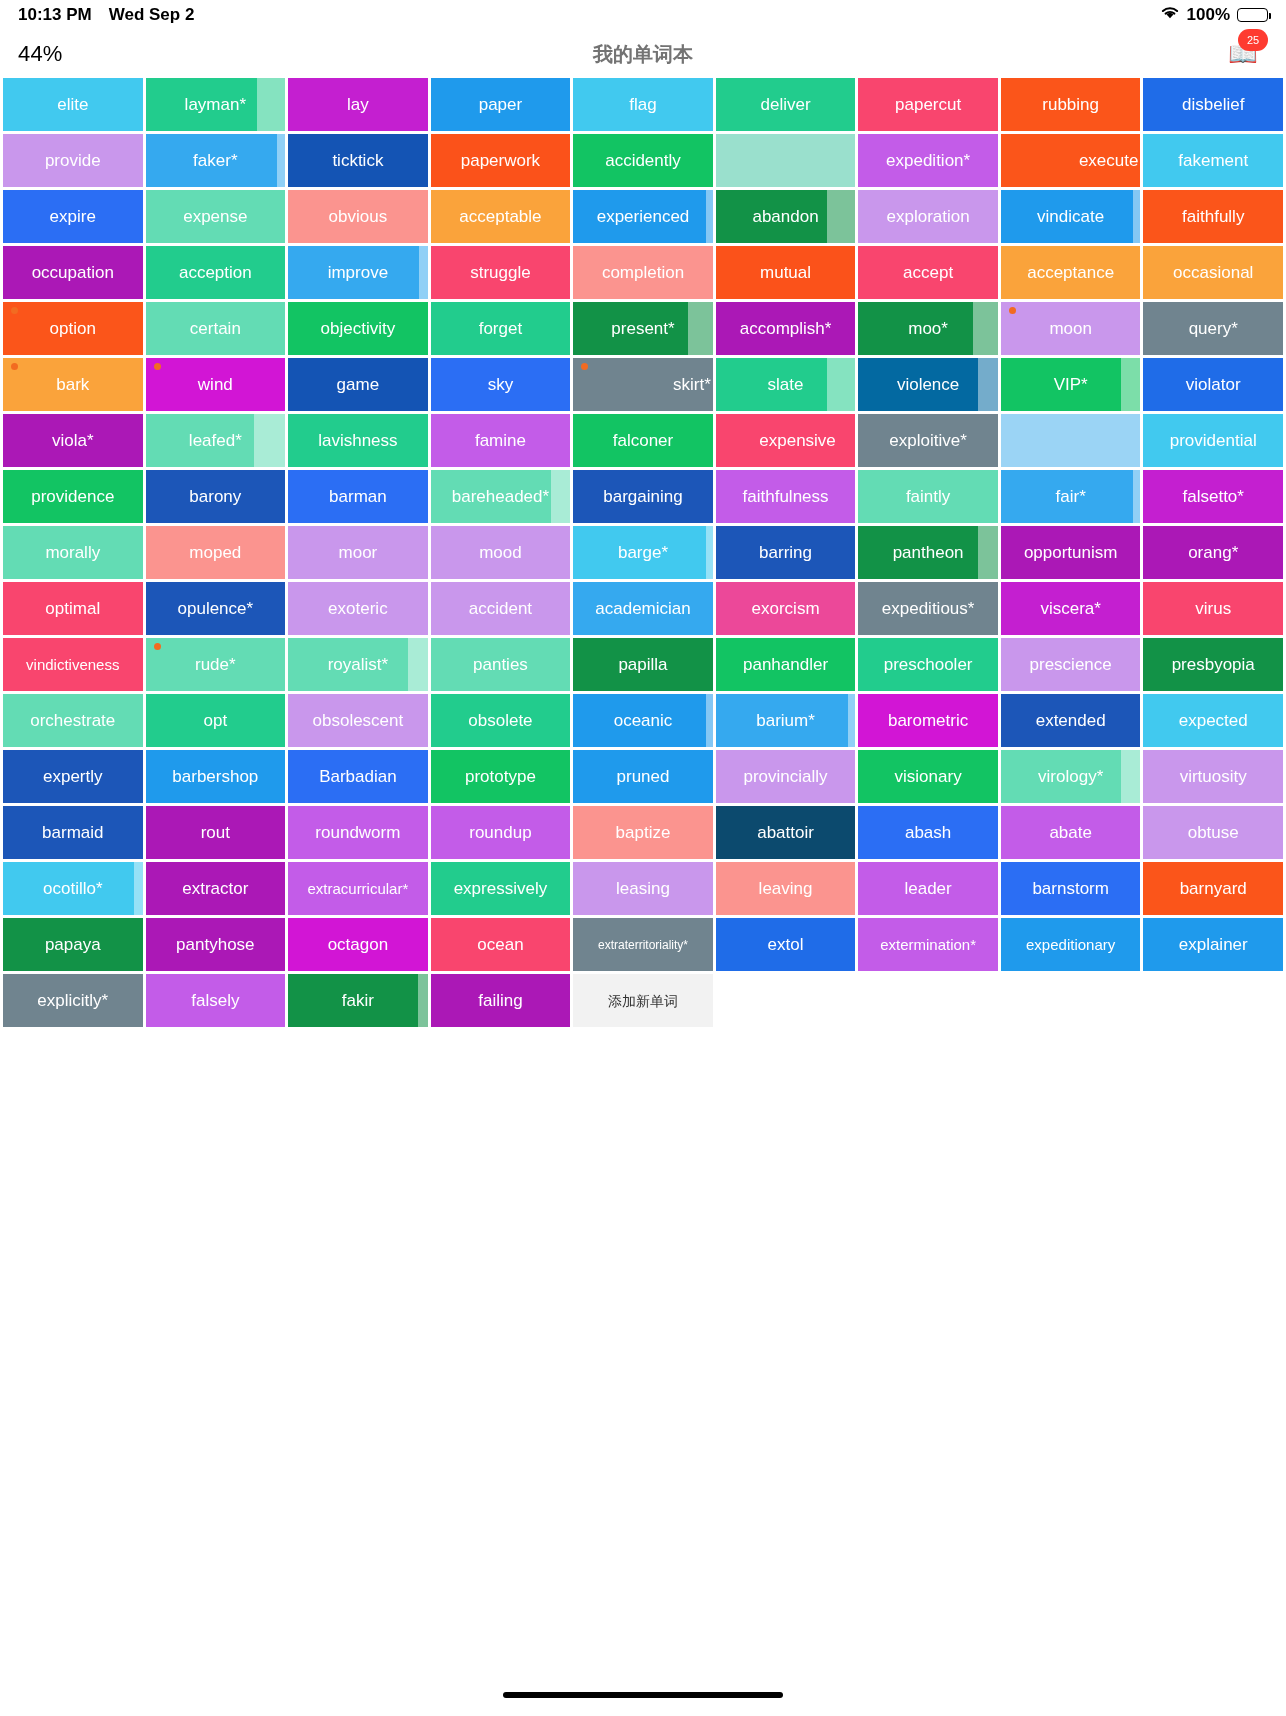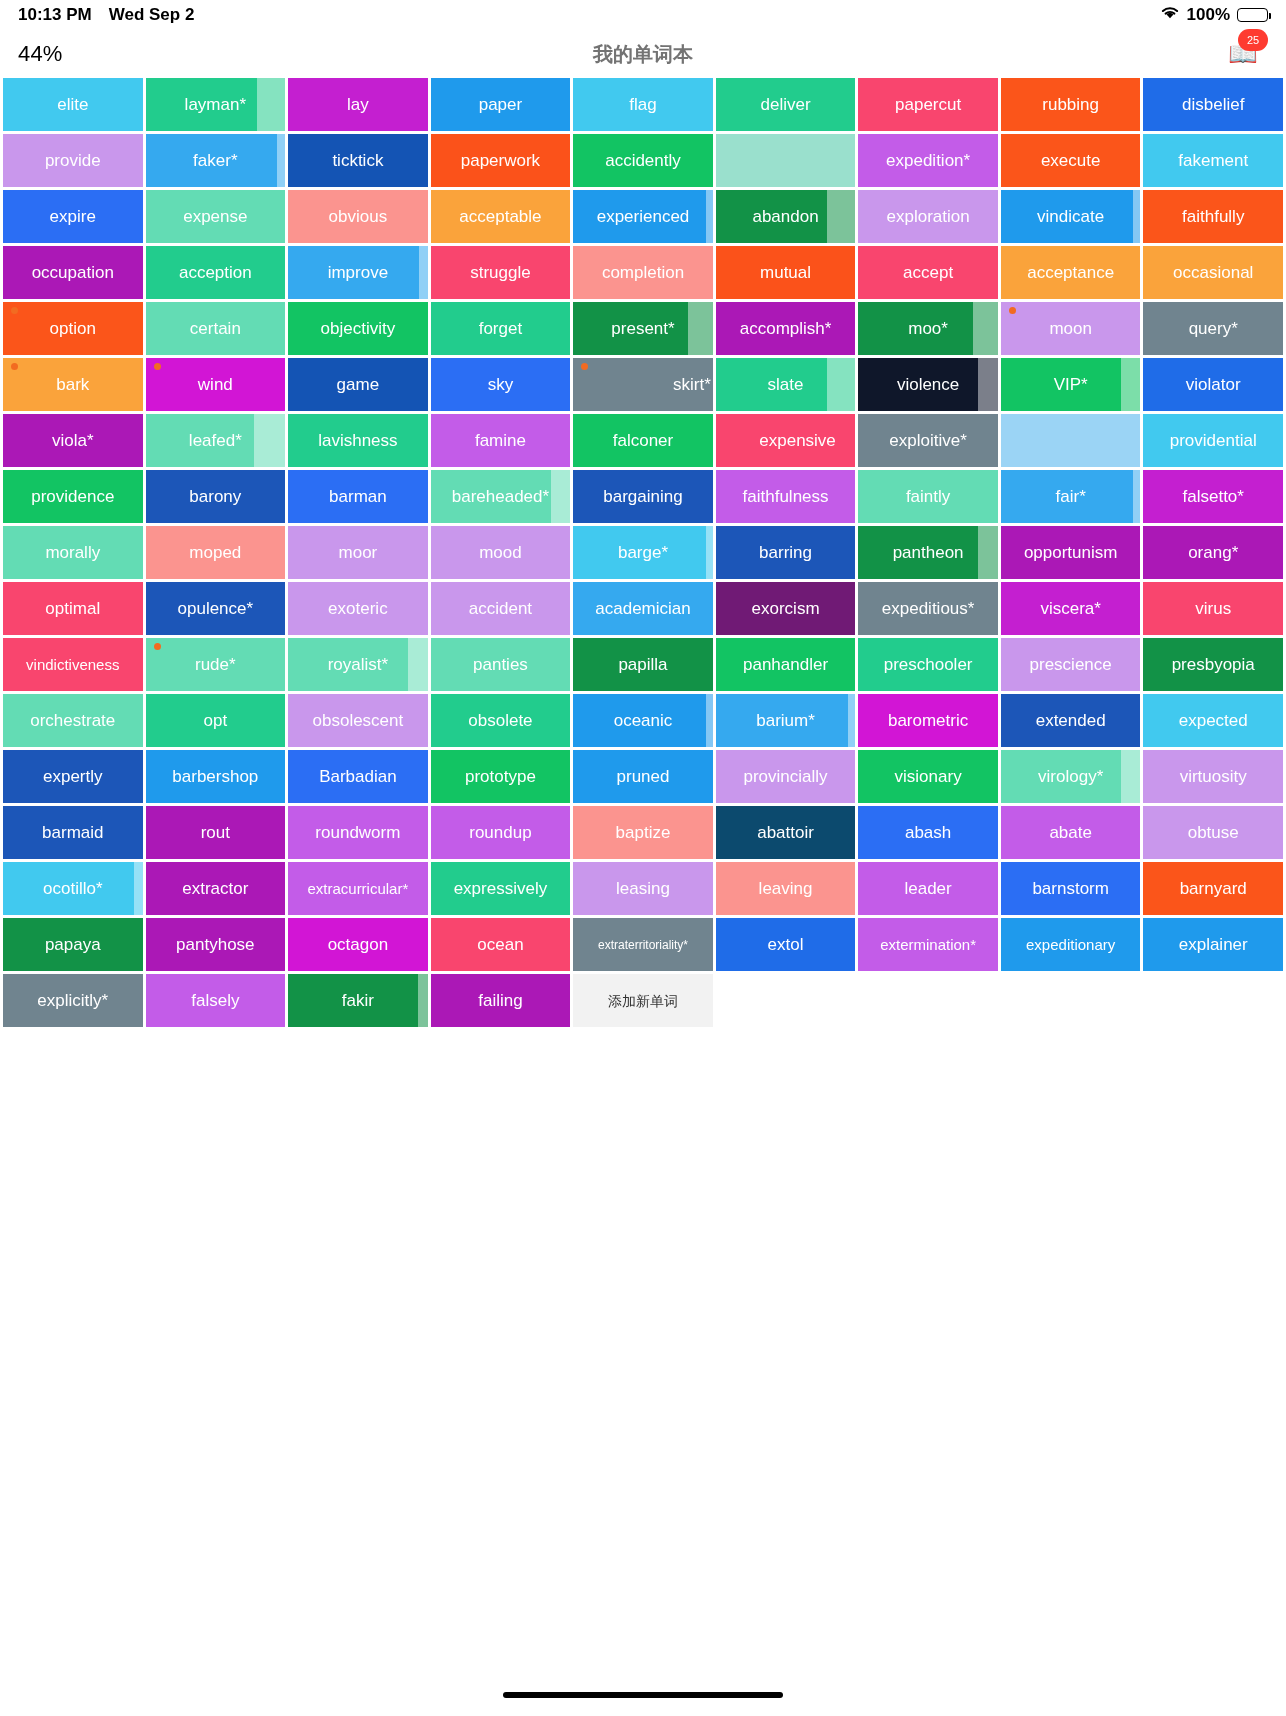--- a/index.html
+++ b/index.html
@@ -178,21 +178,21 @@
     <div class="tile" style="background: rgb(251, 82, 26);">
       <span class="tile-label">paperwork</span>
     </div>
     <div class="tile" style="background: rgb(18, 196, 99);">
       <span class="tile-label">accidently</span>
     </div>
     <div class="tile empty" style="background: rgb(154, 224, 205);"></div>
     <div class="tile" style="background: rgb(195, 92, 232);">
       <span class="tile-label">expedition*</span>
     </div>
-    <div class="tile" style="background: rgb(251, 85, 26);">
+    <div class="tile" style="background: rgb(251, 85, 26); justify-content: flex-end;">
       <span class="tile-label">execute</span>
     </div>
     <div class="tile" style="background: rgb(65, 201, 239);">
       <span class="tile-label">fakement</span>
     </div>
     <div class="tile" style="background: rgb(43, 110, 244);">
       <span class="tile-label">expire</span>
     </div>
     <div class="tile" style="background: rgb(99, 220, 180);">
       <span class="tile-label">expense</span>
@@ -295,21 +295,21 @@
       <span class="tile-label">sky</span>
     </div>
     <div class="tile" style="background: rgb(112, 132, 143); justify-content: flex-end;">
       <div class="dot" style="background: rgb(242, 107, 33);"></div>
       <span class="tile-label">skirt*</span>
     </div>
     <div class="tile" style="background: rgb(34, 204, 141);">
       <div class="prog" style="width: 20%;"></div>
       <span class="tile-label">slate</span>
     </div>
-    <div class="tile" style="background: #0f172a;">
+    <div class="tile" style="background: #0369a1;">
       <div class="prog" style="width: 14%;"></div>
       <span class="tile-label">violence</span>
     </div>
     <div class="tile" style="background: rgb(18, 196, 99);">
       <div class="prog" style="width: 14%;"></div>
       <span class="tile-label">VIP*</span>
     </div>
     <div class="tile" style="background: rgb(31, 108, 232);">
       <span class="tile-label">violator</span>
     </div>
@@ -405,21 +405,21 @@
     </div>
     <div class="tile" style="background: rgb(201, 151, 236);">
       <span class="tile-label">exoteric</span>
     </div>
     <div class="tile" style="background: rgb(201, 151, 236);">
       <span class="tile-label">accident</span>
     </div>
     <div class="tile" style="background: rgb(53, 169, 239);">
       <span class="tile-label">academician</span>
     </div>
-    <div class="tile" style="background: #701a75;">
+    <div class="tile" style="background: #ec4899;">
       <span class="tile-label">exorcism</span>
     </div>
     <div class="tile" style="background: rgb(112, 132, 143);">
       <span class="tile-label">expeditious*</span>
     </div>
     <div class="tile" style="background: rgb(196, 31, 208);">
       <span class="tile-label">viscera*</span>
     </div>
     <div class="tile" style="background: rgb(249, 69, 110);">
       <span class="tile-label">virus</span>

